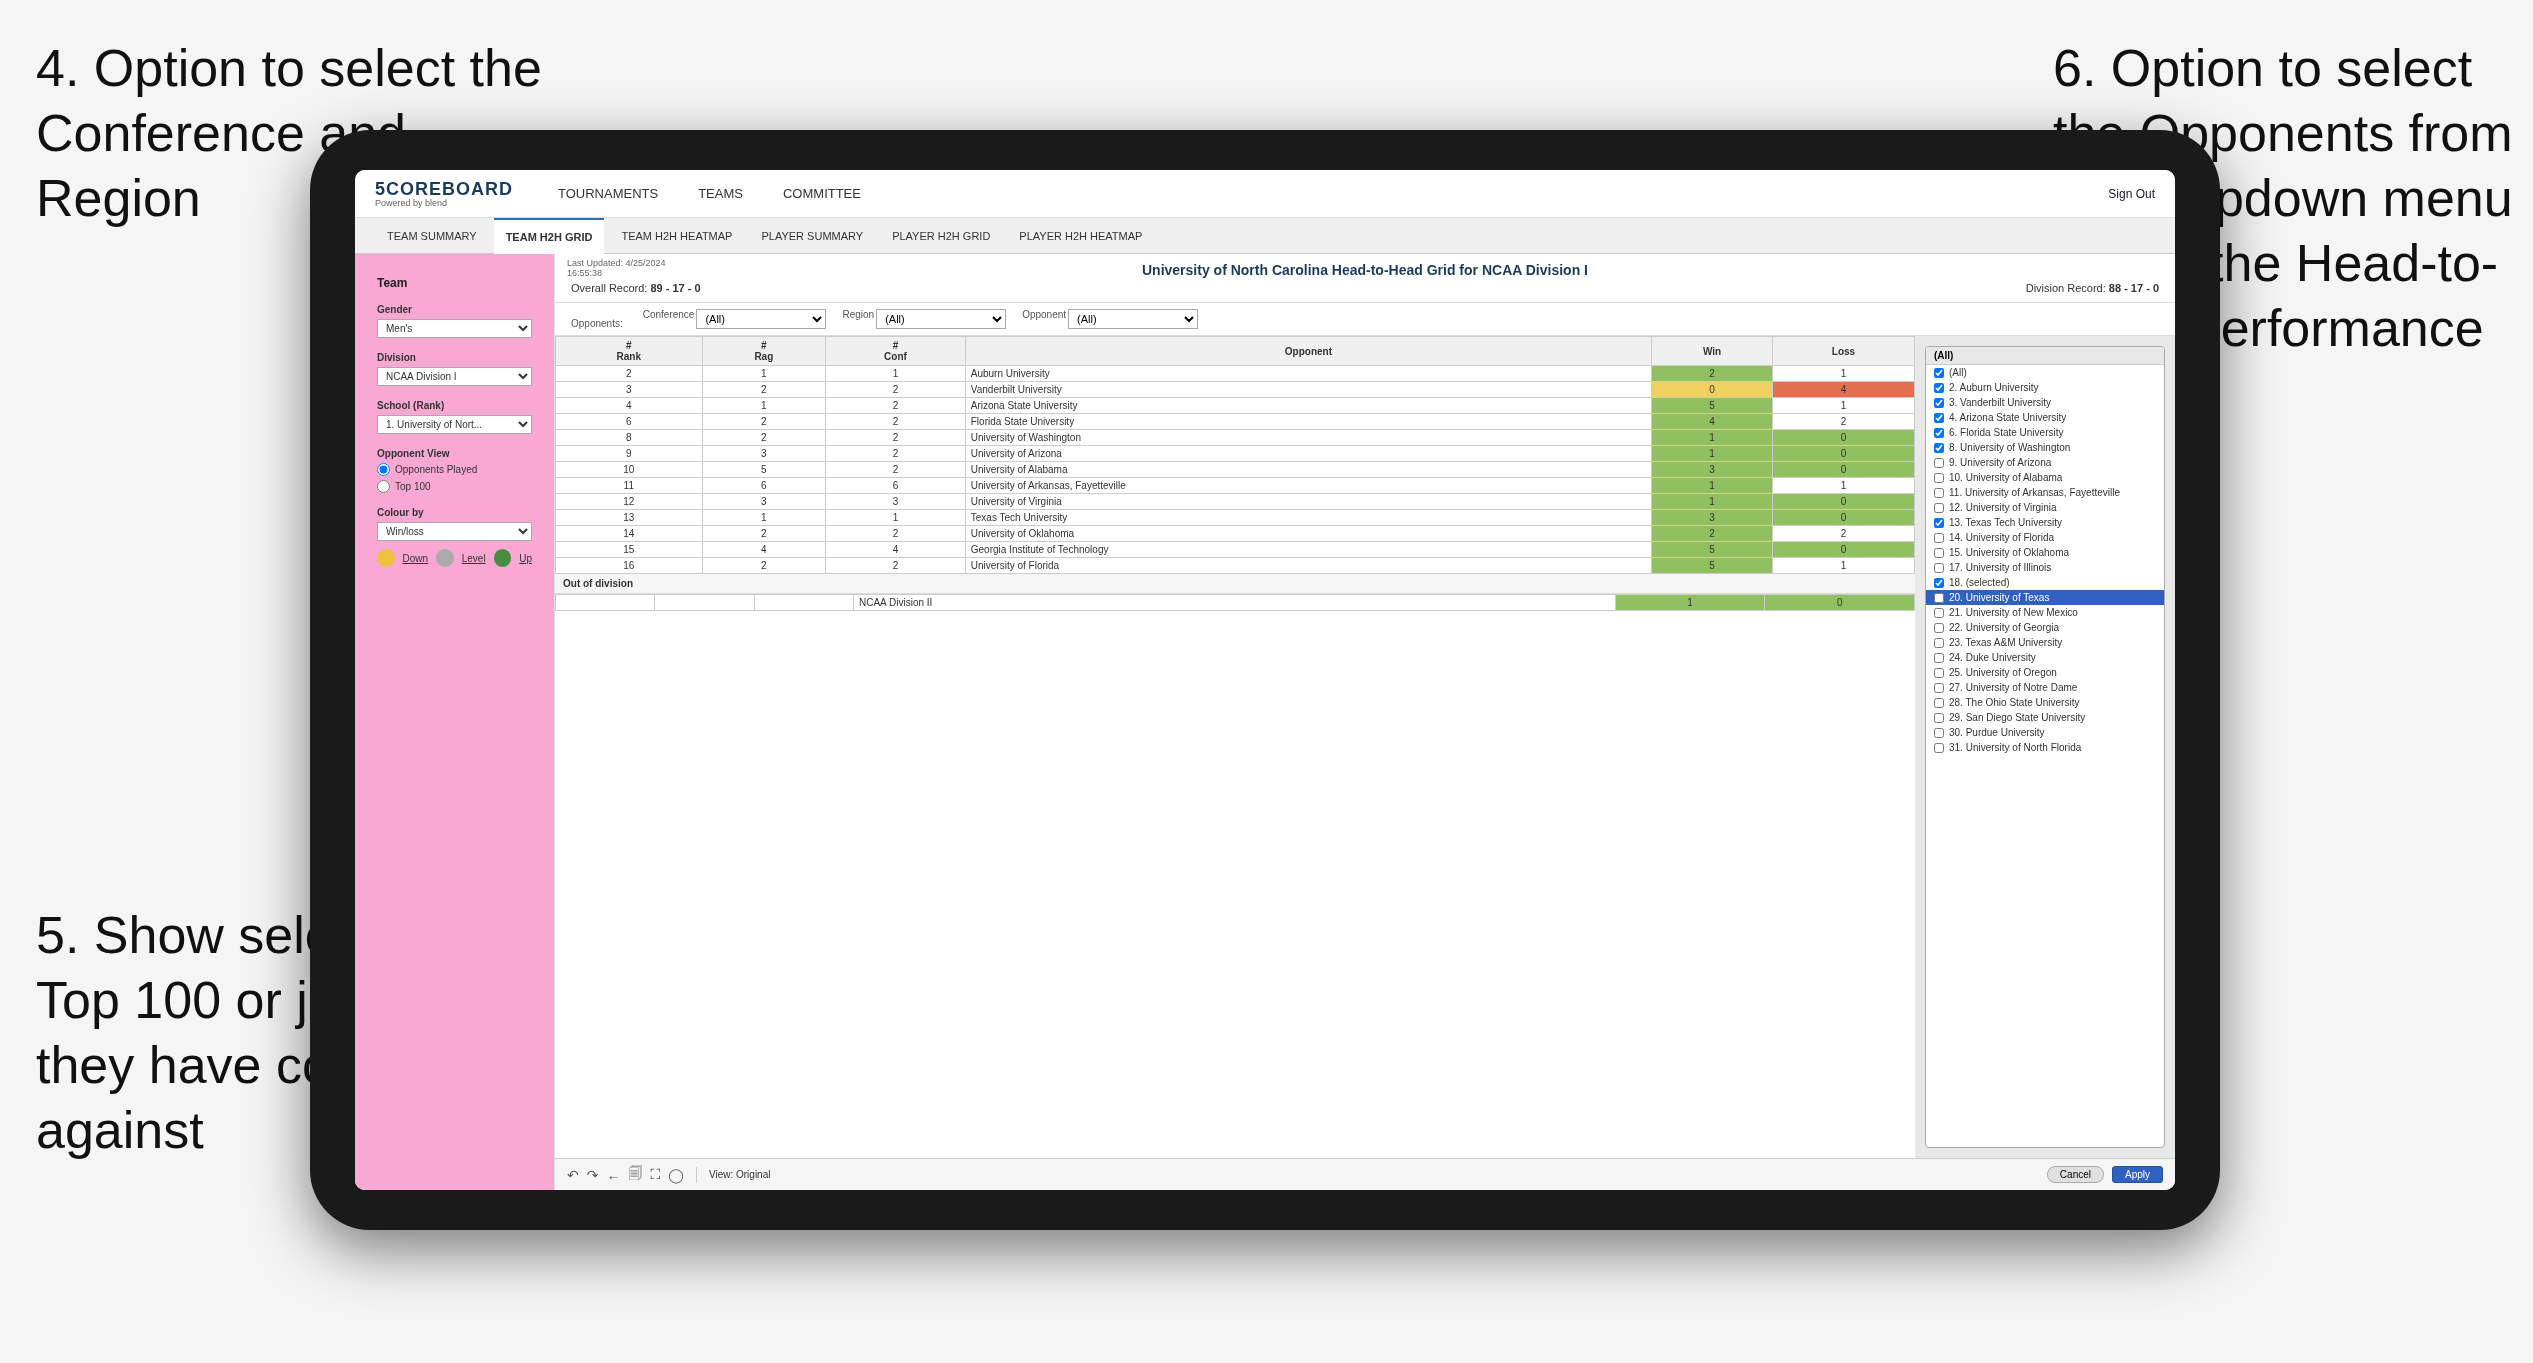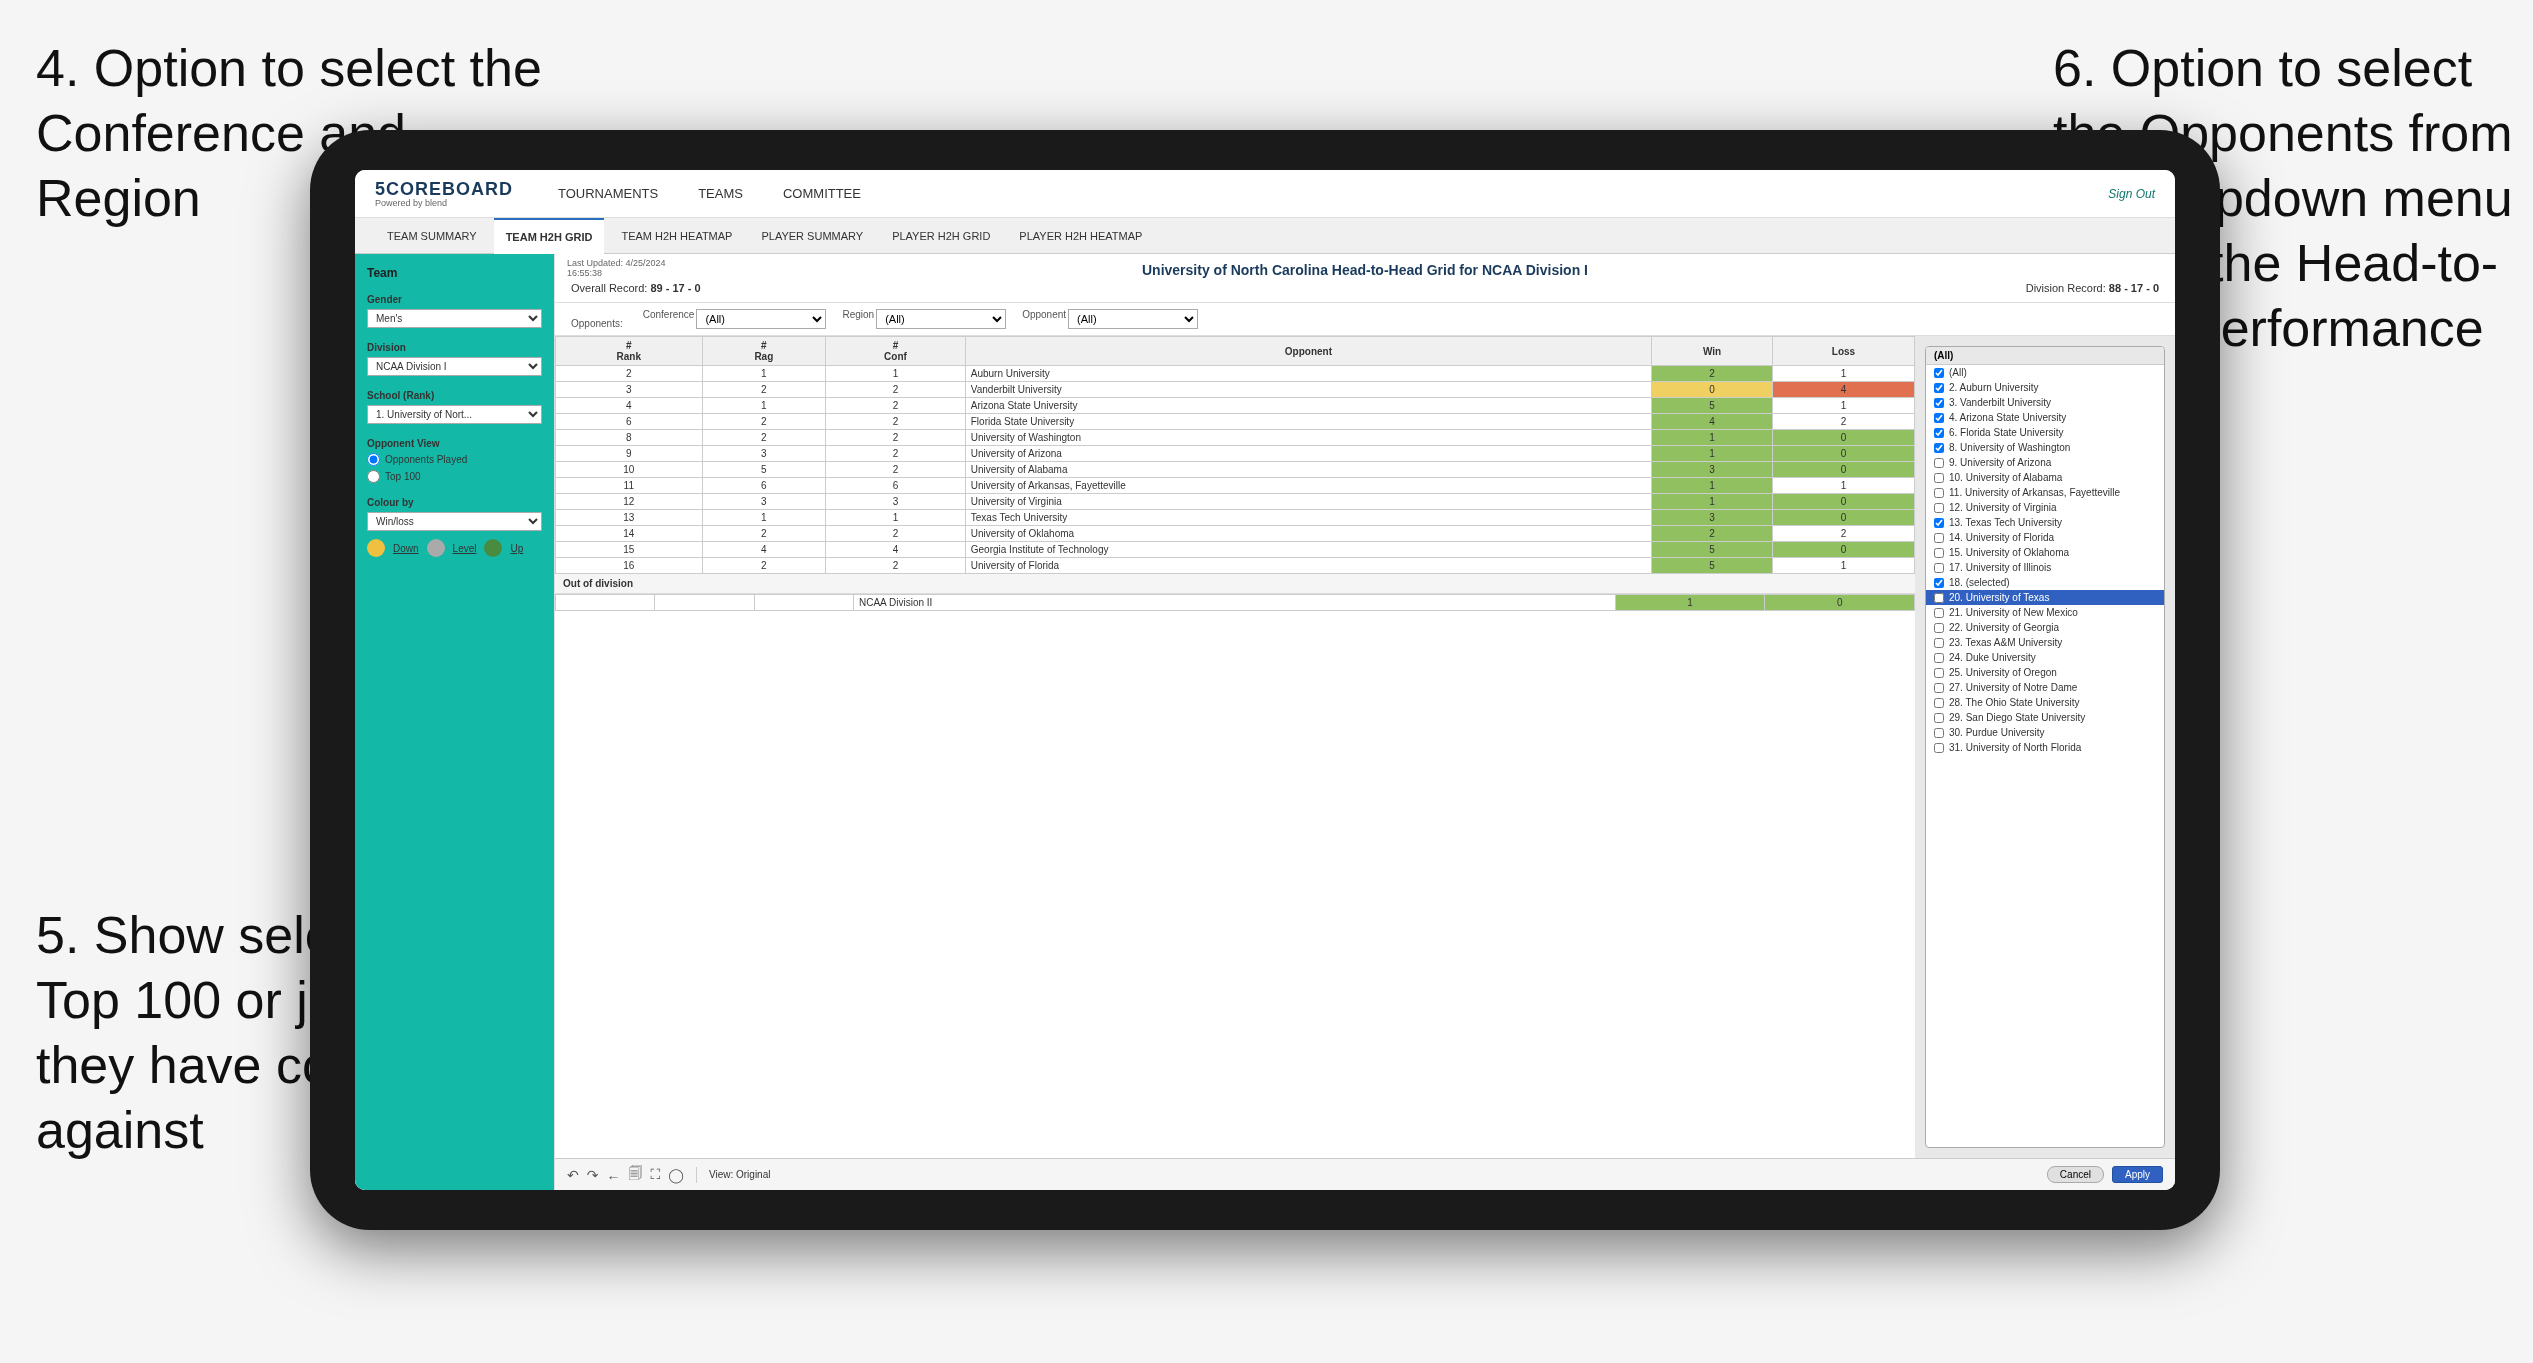--- a/index.html
+++ b/index.html
@@ -93,22 +93,21 @@
       color: #333;
       cursor: pointer;
       padding: 0 5px;
       height: 48px;
       display: flex;
       align-items: center;
     }
 
     .nav-right {
       font-size: 12px;
-      color: #0f766e;
-      font-style: italic;
+      color: #0f172a;
     }
 
     
     .sub-nav {
       background: #f0f0f0;
       border-bottom: 1px solid #ccc;
       display: flex;
       align-items: center;
       padding: 0 20px;
       height: 36px;
@@ -137,23 +136,23 @@
     .main-content {
       flex: 1;
       display: flex;
       background: #e8e8e8;
       overflow: hidden;
     }
 
     
     .sidebar {
       width: 200px;
-      background: #14b8a6;
+      background: #f9a8d4;
       border-right: 1px solid #ddd;
-      padding: 12px;
+      padding: 22px;
       flex-shrink: 0;
       font-size: 11px;
       overflow-y: auto;
     }
 
     .sidebar-section {
       margin-bottom: 14px;
     }
 
     .sidebar-label {

